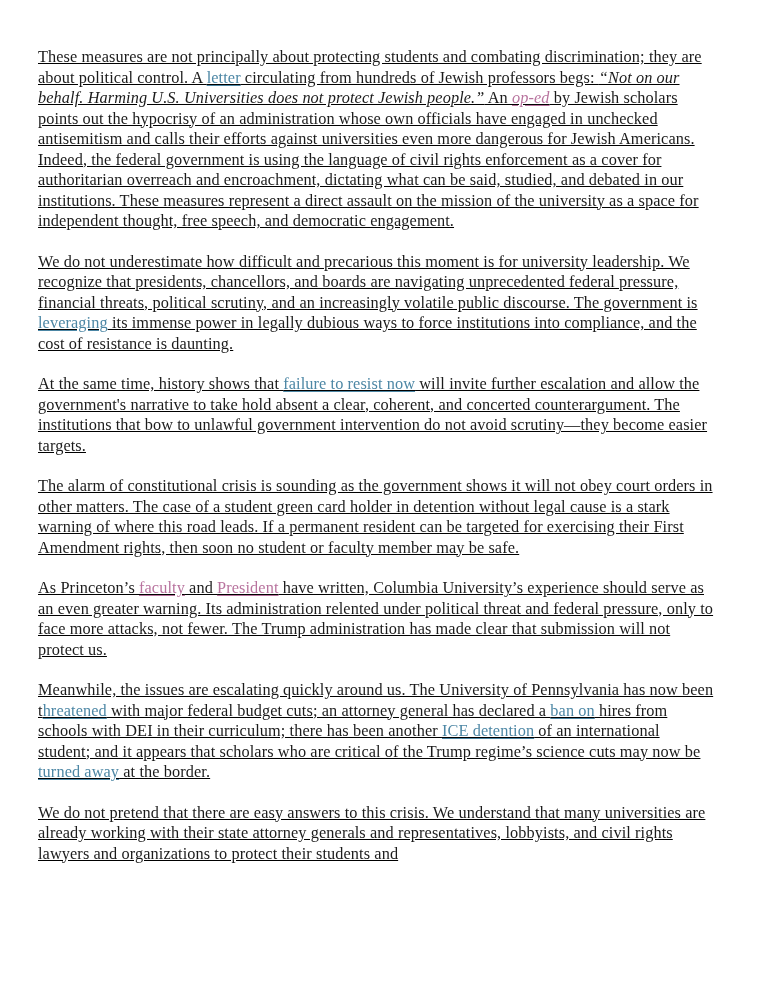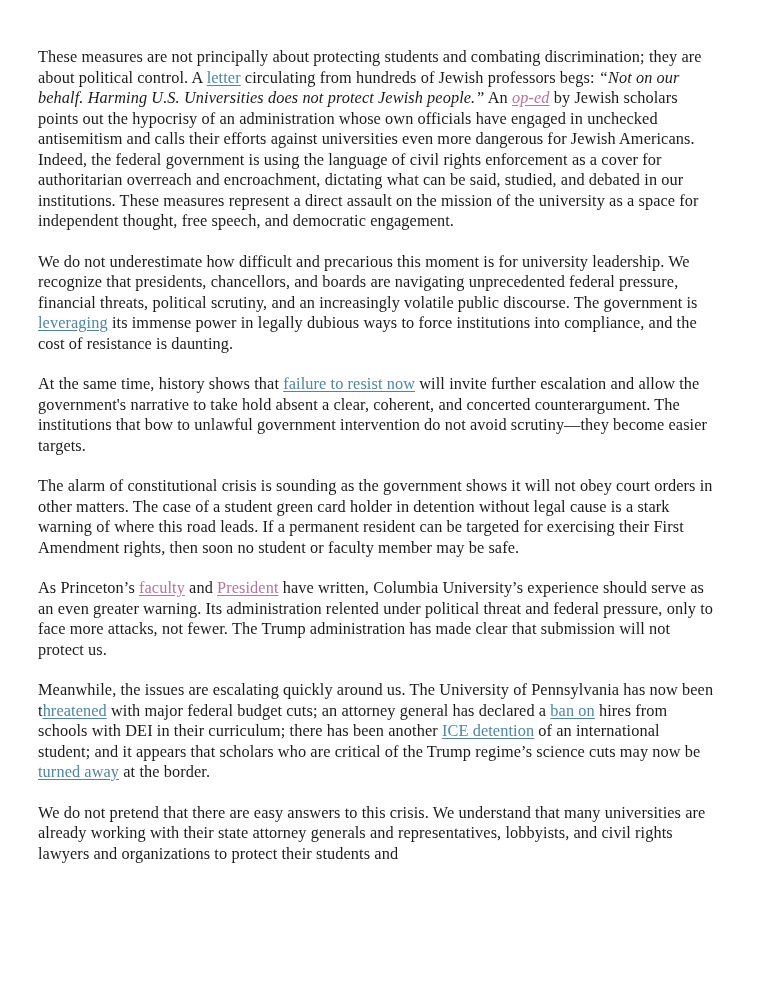--- a/index.html
+++ b/index.html
@@ -11,20 +11,21 @@
     width: 766px;
     height: 1000px;
     overflow: hidden;
   }
   .page {
     box-sizing: border-box;
     width: 766px;
     min-height: 1000px;
     background: #ffffff;
     padding: 47px 52px 0 38px;
+    text-decoration: underline;
   }
   .doc-body {
     font-family: "Liberation Serif", "DejaVu Serif", serif;
     font-size: 16.3px;
     line-height: 20.5px;
     color: var(--text-color, #1b1b1b);
     letter-spacing: 0.1px;
   }
   .doc-body p {
     margin: 0 0 20px 0;

